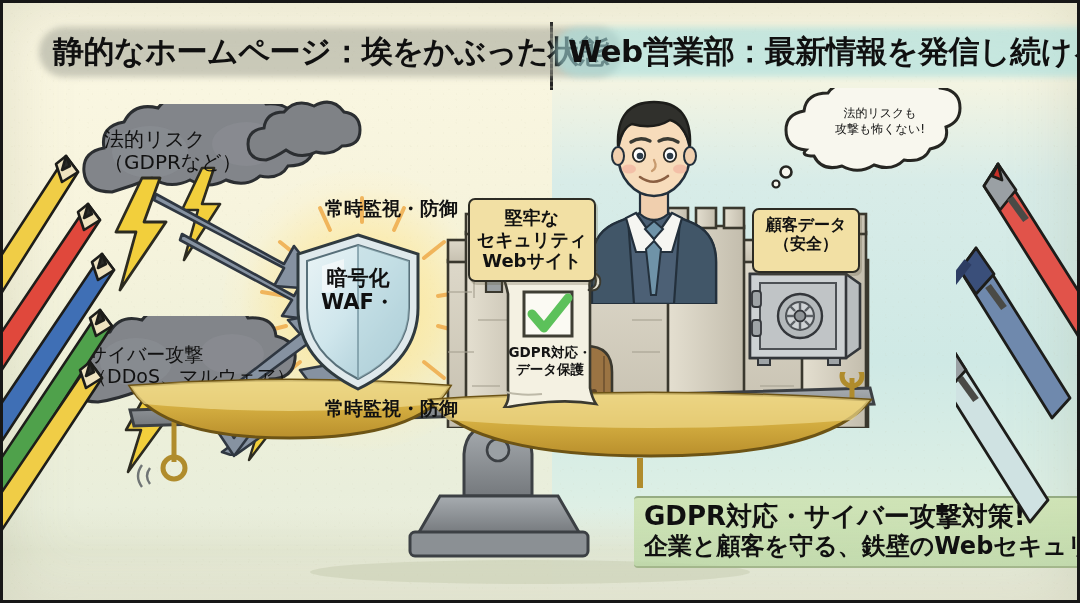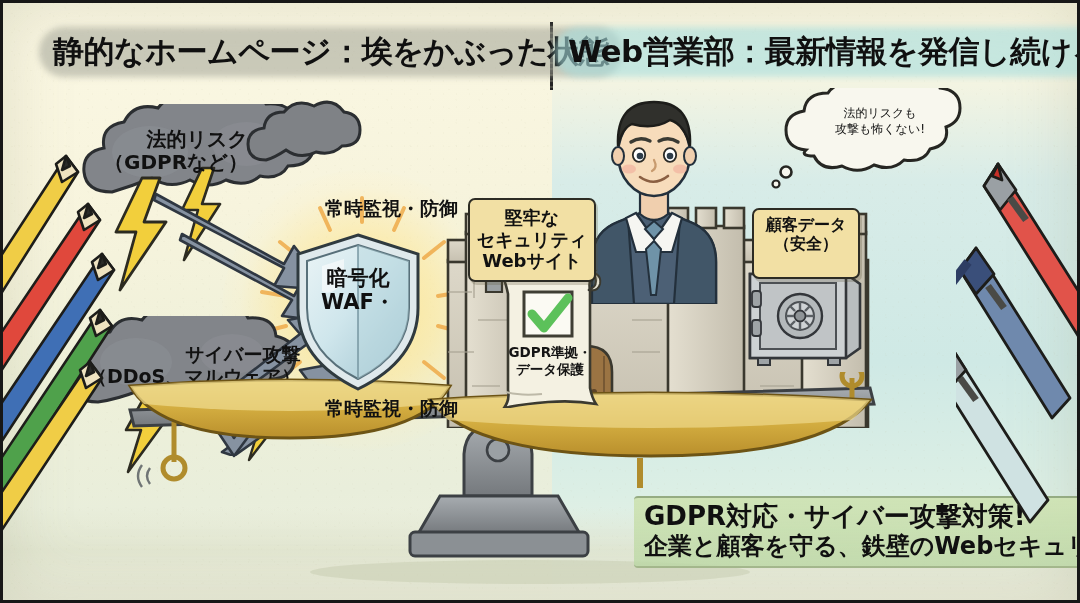--- a/index.html
+++ b/index.html
@@ -67,21 +67,21 @@
     border-radius:26px; z-index:-1; filter: blur(3px);
   }
   #h-left  { left: 53px; top: 36px; font-size: 31px; }
   #h-left .hl  { background: rgba(163,164,152,.55); }
   #h-right { left: 568px; top: 36px; font-size: 31px; }
   #h-right .hl { background: rgba(166,221,222,.60); }
 
   
   .cloud { position:absolute; z-index:20; }
   .cloud-label{
-    position:absolute; z-index:26; color:#111; font-weight:700; text-align:right;
+    position:absolute; z-index:26; color:#111; font-weight:400; text-align:left;
     line-height:1.15; white-space:nowrap;
   }
 
   
   .bolt { position:absolute; z-index:22; }
 
   
   .arrow { position:absolute; z-index:24; }
 
   
@@ -113,21 +113,21 @@
   }
 
   
   .plaque {
     position:absolute; z-index:42;
     background:#f2e0a4; border:2.5px solid #2d2c24; border-radius:7px;
     color:#111; font-weight:900; text-align:center; line-height:1.2;
     box-shadow: 2px 3px 0 rgba(90,85,55,.25);
   }
   #plaque-site { left:468px; top:154px; width:128px; padding:7px 4px 8px; font-size:18px;margin-top:44px; }
-  #plaque-data { left:752px; top:208px; width:108px; padding:5px 4px 24px; font-size:16px; }
+  #plaque-data { left:752px; top:208px; width:108px; padding:5px 4px 18px; font-size:16px; }
 
   
   #safe { position:absolute; left:742px; top:258px; width:124px; height:110px; z-index:30; }
 
   
   #man { position:absolute; left:574px; top:84px; width:160px; height:220px; z-index:28; }
 
   
   #speech { position:absolute; left:770px; top:88px; width:220px; height:110px; z-index:44; }
   .speech-text{
@@ -345,21 +345,21 @@
   </div>
 
   <svg id="gdpr-doc" viewBox="0 0 108 140">
     <path d="M8 12 q16 -8 44 -6 q30 2 46 -2 q-6 8 -4 18 v98 q2 10 6 16 q-22 -4 -48 -2 q-26 2 -44 6 q6 -8 4 -18 v-96 q-2 -10 -4 -14 z" fill="#f4f1e2" stroke="#3b3a30" stroke-width="2.6"></path>
     <path d="M94 4 q12 2 10 12 q-2 8 -12 6 q8 -2 8 -9 q0 -7 -6 -9z" fill="#e6e2d1" stroke="#3b3a30" stroke-width="2"></path>
     <path d="M10 124 q14 4 36 2" stroke="#bdb9a8" stroke-width="2" fill="none"></path>
     <rect x="28" y="24" width="48" height="44" fill="#fbfaf3" stroke="#3f3e34" stroke-width="3"></rect>
     <path d="M36 46 l12 14 l24 -30" stroke="#5cc15a" stroke-width="9" fill="none" stroke-linecap="round" stroke-linejoin="round"></path>
   </svg>
   <div class="gdpr-text">
-    <div>GDPR準拠・</div>
+    <div>GDPR対応・</div>
     <div>データ保護</div>
   </div>
 
   <svg class="cloud" style="left:78px; top:104px; width:254px; height:104px;" viewBox="0 0 254 104">
     <path d="M34 88 q-26 0 -28 -20 q-2 -20 20 -24 q-4 -22 20 -26 q10 -20 34 -14 q14 -18 38 -10
              q18 -16 38 -4 q22 -8 32 10 q26 -2 28 18 q22 4 20 24 q-2 20 -26 20 q-8 14 -28 10
              q-14 12 -34 4 q-18 10 -36 0 q-20 10 -38 -2 q-20 8 -40 14 z" fill="#82858a" stroke="#2b2e31" stroke-width="3"></path>
     <ellipse cx="72" cy="48" rx="38" ry="26" fill="#8d9095" opacity=".55"></ellipse>
     <ellipse cx="168" cy="40" rx="34" ry="22" fill="#8d9095" opacity=".5"></ellipse>
   </svg>

